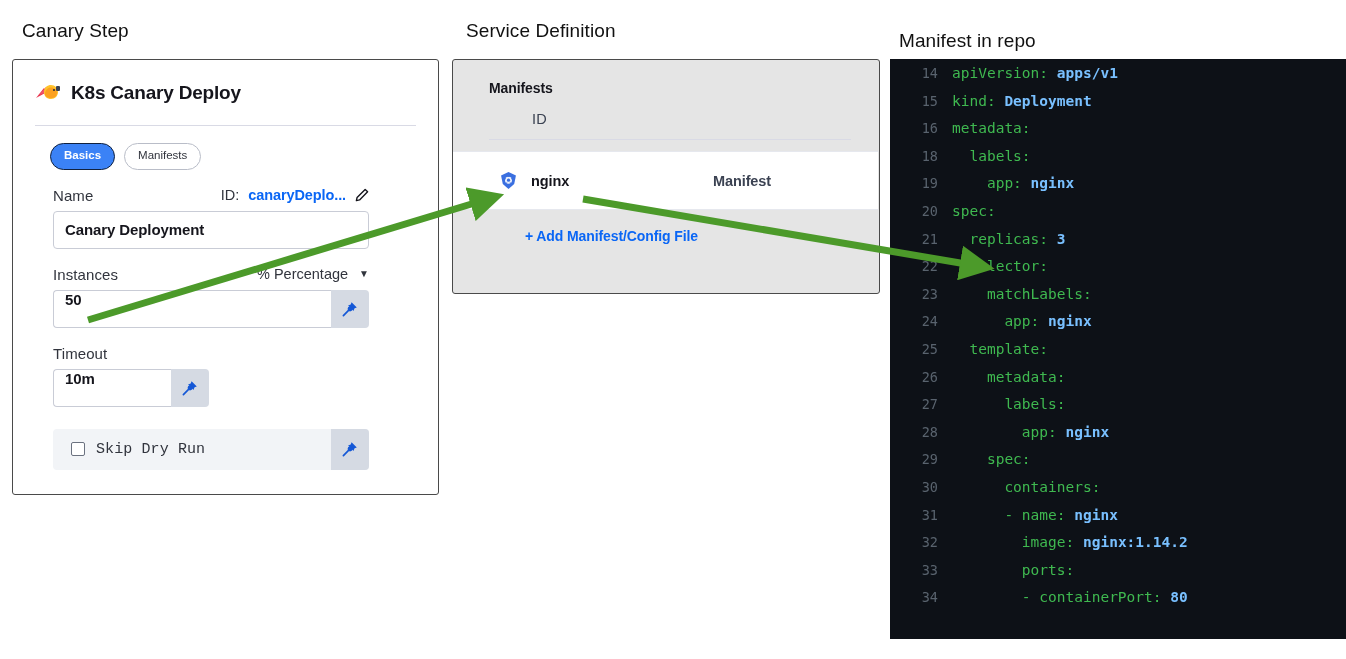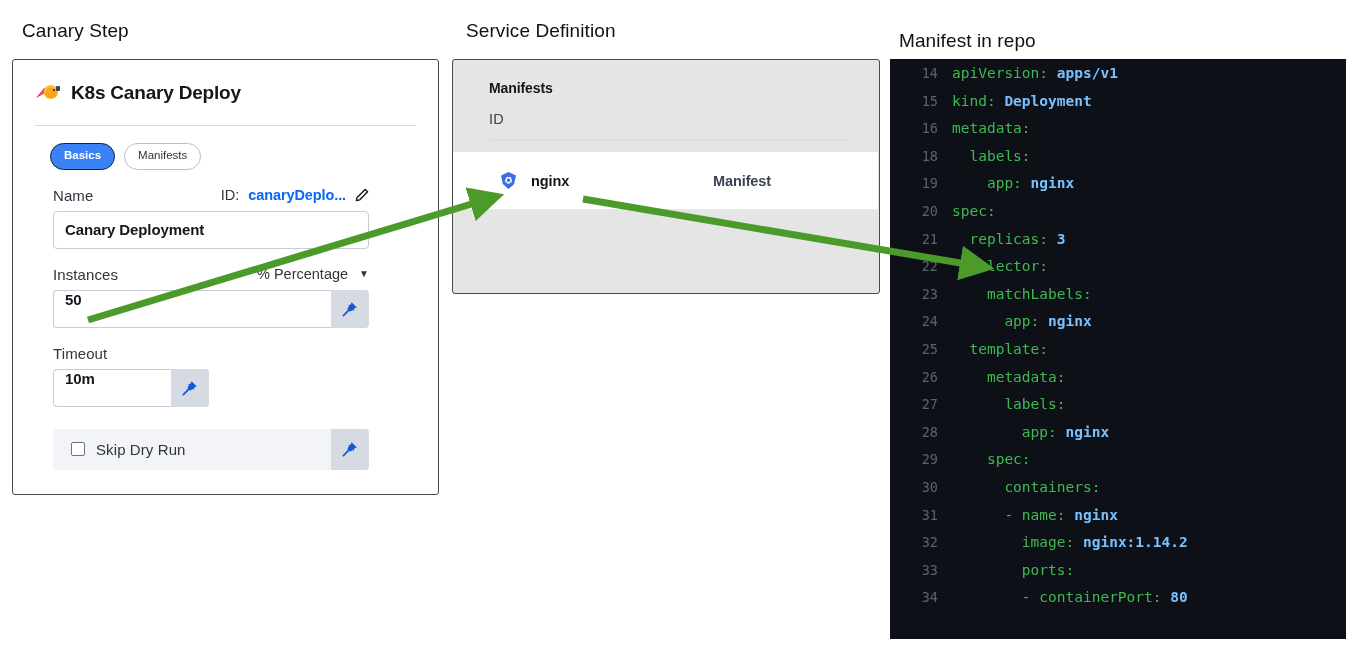--- a/index.html
+++ b/index.html
@@ -168,20 +168,21 @@
 
   .check-row {
     margin-top: 22px;
     width: 316px;
     height: 41px;
     background: #f2f4f7;
     border-radius: 4px;
     display: flex;
     align-items: center;
     box-sizing: border-box;
+    font-family: Liberation Mono, monospace;
   }
   .checkbox {
     margin-left: 18px;
     width: 14px;
     height: 14px;
     border: 1.5px solid #6b7280;
     border-radius: 2px;
     background: #ffffff;
     box-sizing: border-box;
     flex: none;
@@ -226,20 +227,21 @@
   .svc-head-row {
     display: flex;
     align-items: center;
     width: 356px;
     padding-top: 15px;
   }
   .svc-col-id {
     font-size: 14.5px;
     color: #3b4252;
     letter-spacing: 0.1px;
+    margin-left: 43px;
   }
   .svc-col-type {
     position: absolute;
     left: 710px;
     font-size: 13.5px;
     color: #3b4252;
     letter-spacing: 0.7px;
   }
   .svc-hr {
     margin: 12px 0 0 0;
@@ -440,20 +442,21 @@
           <path d="M18.1 8.6 L15.2 10.1"></path>
           <path d="M16.1 17 L14.1 14.4"></path>
           <path d="M7.9 17 L9.9 14.4"></path>
           <path d="M5.9 8.6 L8.8 10.1"></path>
         </g>
       </svg>
       <span class="svc-row-name">nginx</span>
       <span class="svc-row-type">Manifest</span>
     </div>
 
+    <div class="svc-add">+ Add Manifest/Config File</div>
   </div>
 </div>
 
 <div id="code-card">
   <div id="code-lines">
       <div class="code-line"><span class="ln">14</span><span><span class="ctok-pln"></span><span class="ctok-key">apiVersion:</span><span class="ctok-pln"> </span><span class="ctok-val">apps/v1</span></span></div>
       <div class="code-line"><span class="ln">15</span><span><span class="ctok-pln"></span><span class="ctok-key">kind:</span><span class="ctok-pln"> </span><span class="ctok-val">Deployment</span></span></div>
       <div class="code-line"><span class="ln">16</span><span><span class="ctok-pln"></span><span class="ctok-key">metadata:</span></span></div>
       <div class="code-line"><span class="ln">18</span><span><span class="ctok-pln">  </span><span class="ctok-key">labels:</span></span></div>
       <div class="code-line"><span class="ln">19</span><span><span class="ctok-pln">    </span><span class="ctok-key">app:</span><span class="ctok-pln"> </span><span class="ctok-val">nginx</span></span></div>

